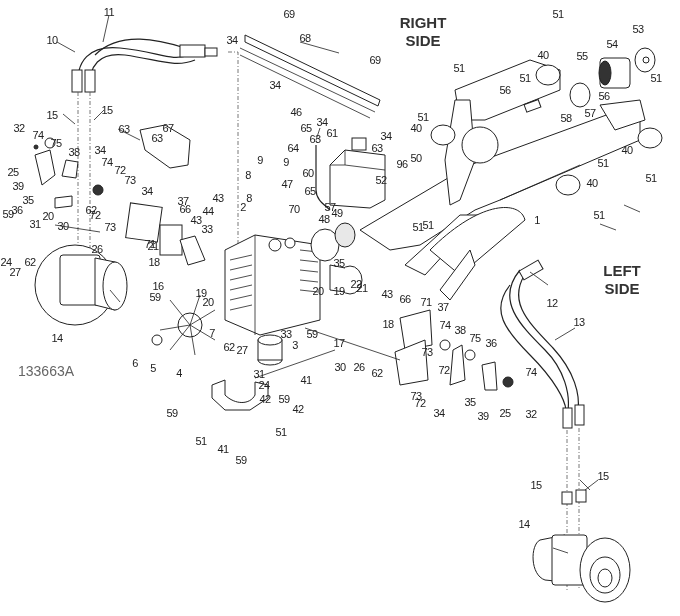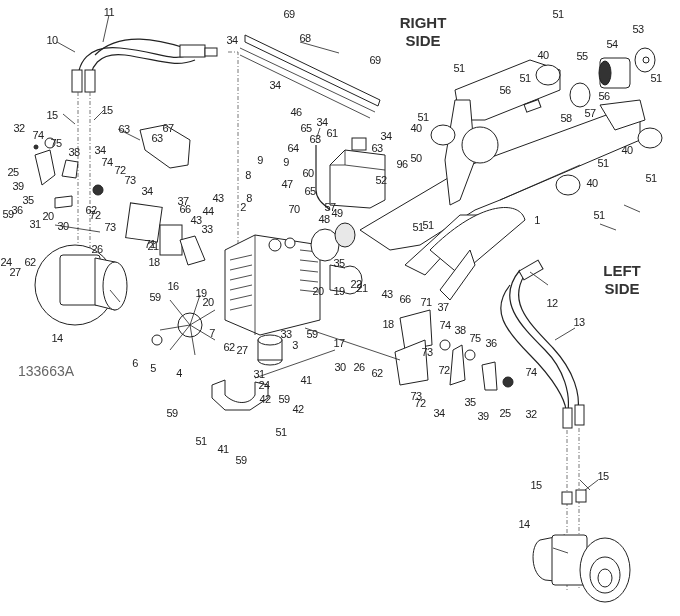--- a/index.html
+++ b/index.html
@@ -226,21 +226,21 @@
     <div class="lbl" style="left: 30px; top: 262px;">62</div>
     <div class="lbl" style="left: 183px; top: 201px;">37</div>
     <div class="lbl" style="left: 150px; top: 244px;">71</div>
     <div class="lbl" style="left: 185px; top: 209px;">66</div>
     <div class="lbl" style="left: 196px; top: 220px;">43</div>
     <div class="lbl" style="left: 218px; top: 198px;">43</div>
     <div class="lbl" style="left: 208px; top: 211px;">44</div>
     <div class="lbl" style="left: 207px; top: 229px;">33</div>
     <div class="lbl" style="left: 153px; top: 246px;">21</div>
     <div class="lbl" style="left: 154px; top: 262px;">18</div>
-    <div class="lbl" style="left: 173px; top: 286px; text-align: center;">16</div>
+    <div class="lbl" style="left: 158px; top: 286px; text-align: center;">16</div>
     <div class="lbl" style="left: 155px; top: 297px;">59</div>
     <div class="lbl" style="left: 201px; top: 293px;">19</div>
     <div class="lbl" style="left: 208px; top: 302px;">20</div>
     <div class="lbl" style="left: 212px; top: 333px;">7</div>
     <div class="lbl" style="left: 57px; top: 338px;">14</div>
     <div class="lbl" style="left: 135px; top: 363px;">6</div>
     <div class="lbl" style="left: 153px; top: 368px;">5</div>
     <div class="lbl" style="left: 179px; top: 373px;">4</div>
     <div class="lbl" style="left: 243px; top: 207px;">2</div>
     <div class="lbl" style="left: 248px; top: 175px;">8</div>

